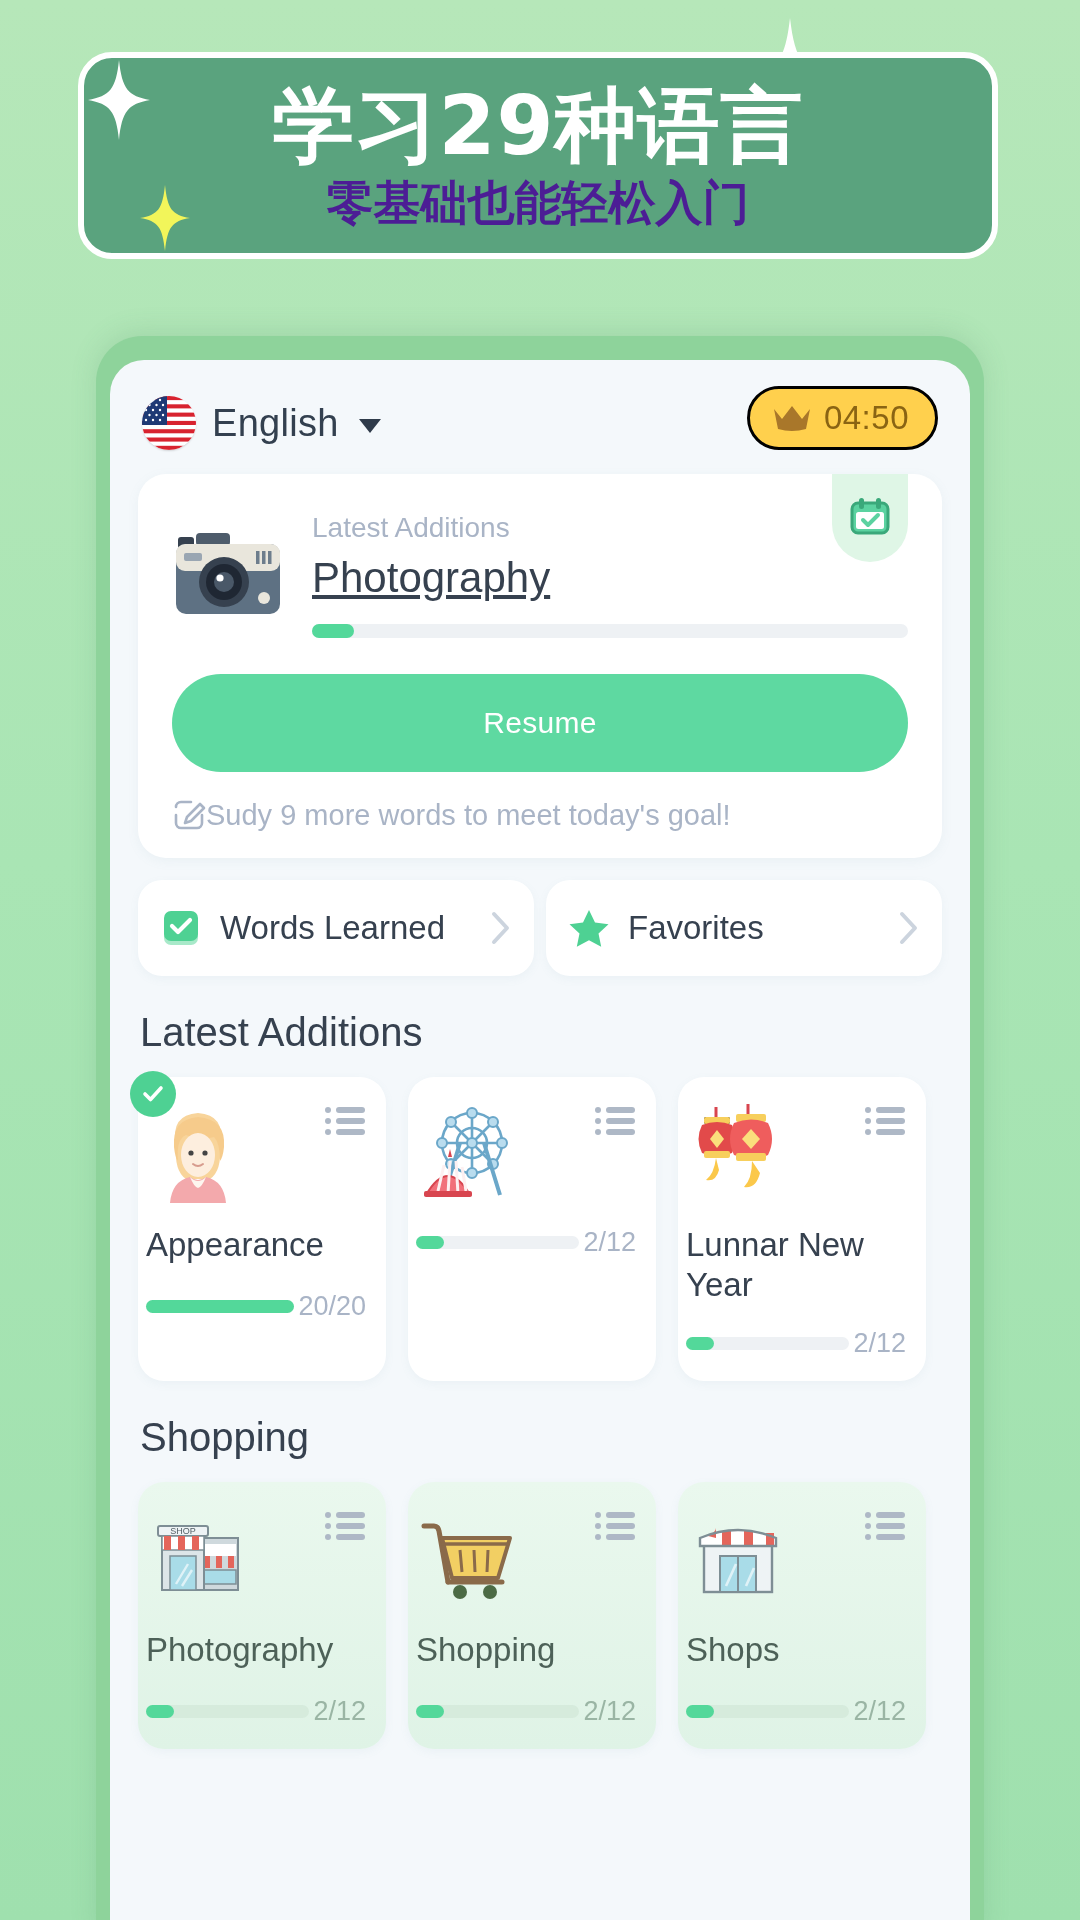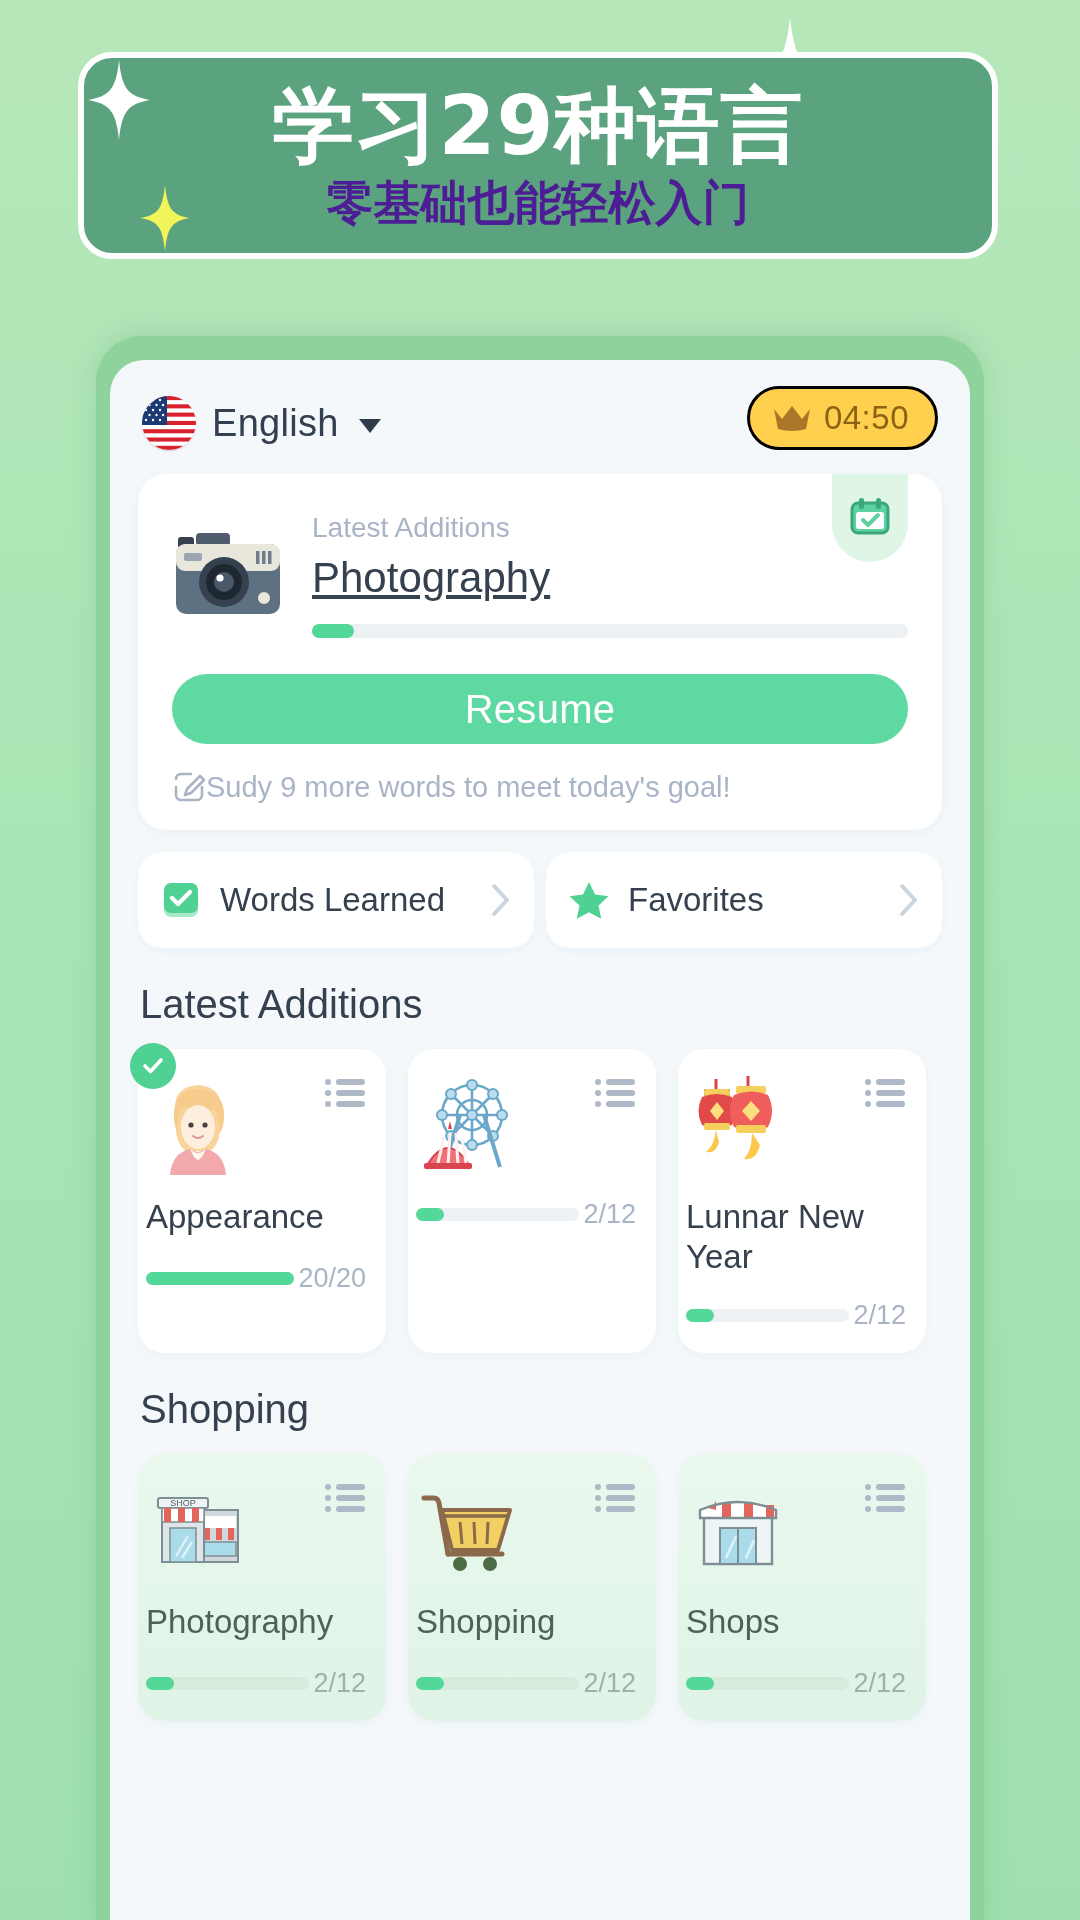--- a/index.html
+++ b/index.html
@@ -95,23 +95,23 @@
   .card-top{ display:flex; align-items:center; gap:28px; }
   .cam-icon{ flex:none; }
   .card-texts{ flex:1; padding-top:2px; }
   .kicker{ font-size:28px; color:#a9b4c6; margin-bottom:10px; }
   .course-title{ font-size:42px; color:#36414f; margin-bottom:22px;text-decoration:underline; }
   .bar-track{ height:14px; background:#eef1f4; border-radius:8px; width:100%; position:relative; }
   .bar-fill{ height:14px; background:#53d89a; border-radius:8px; }
 
   .resume-btn{
     margin-top:36px;
-    height:70px; width:100%;
+    height:98px; width:100%;
     background:#5ed9a1; border:none; border-radius:52px;
-    color:#ffffff; font-size:40px; letter-spacing:.3px;
+    color:#ffffff; font-size:30px; letter-spacing:.3px;
     font-family:"Liberation Sans",sans-serif;
     display:flex; align-items:center; justify-content:center;
     cursor:pointer;
   }
   .goal-row{
     margin-top:26px; display:flex; align-items:center; justify-content:flex-start; 
   }
   .goal-text{ font-size:29px; color:#a9b4c6; }
 
   

